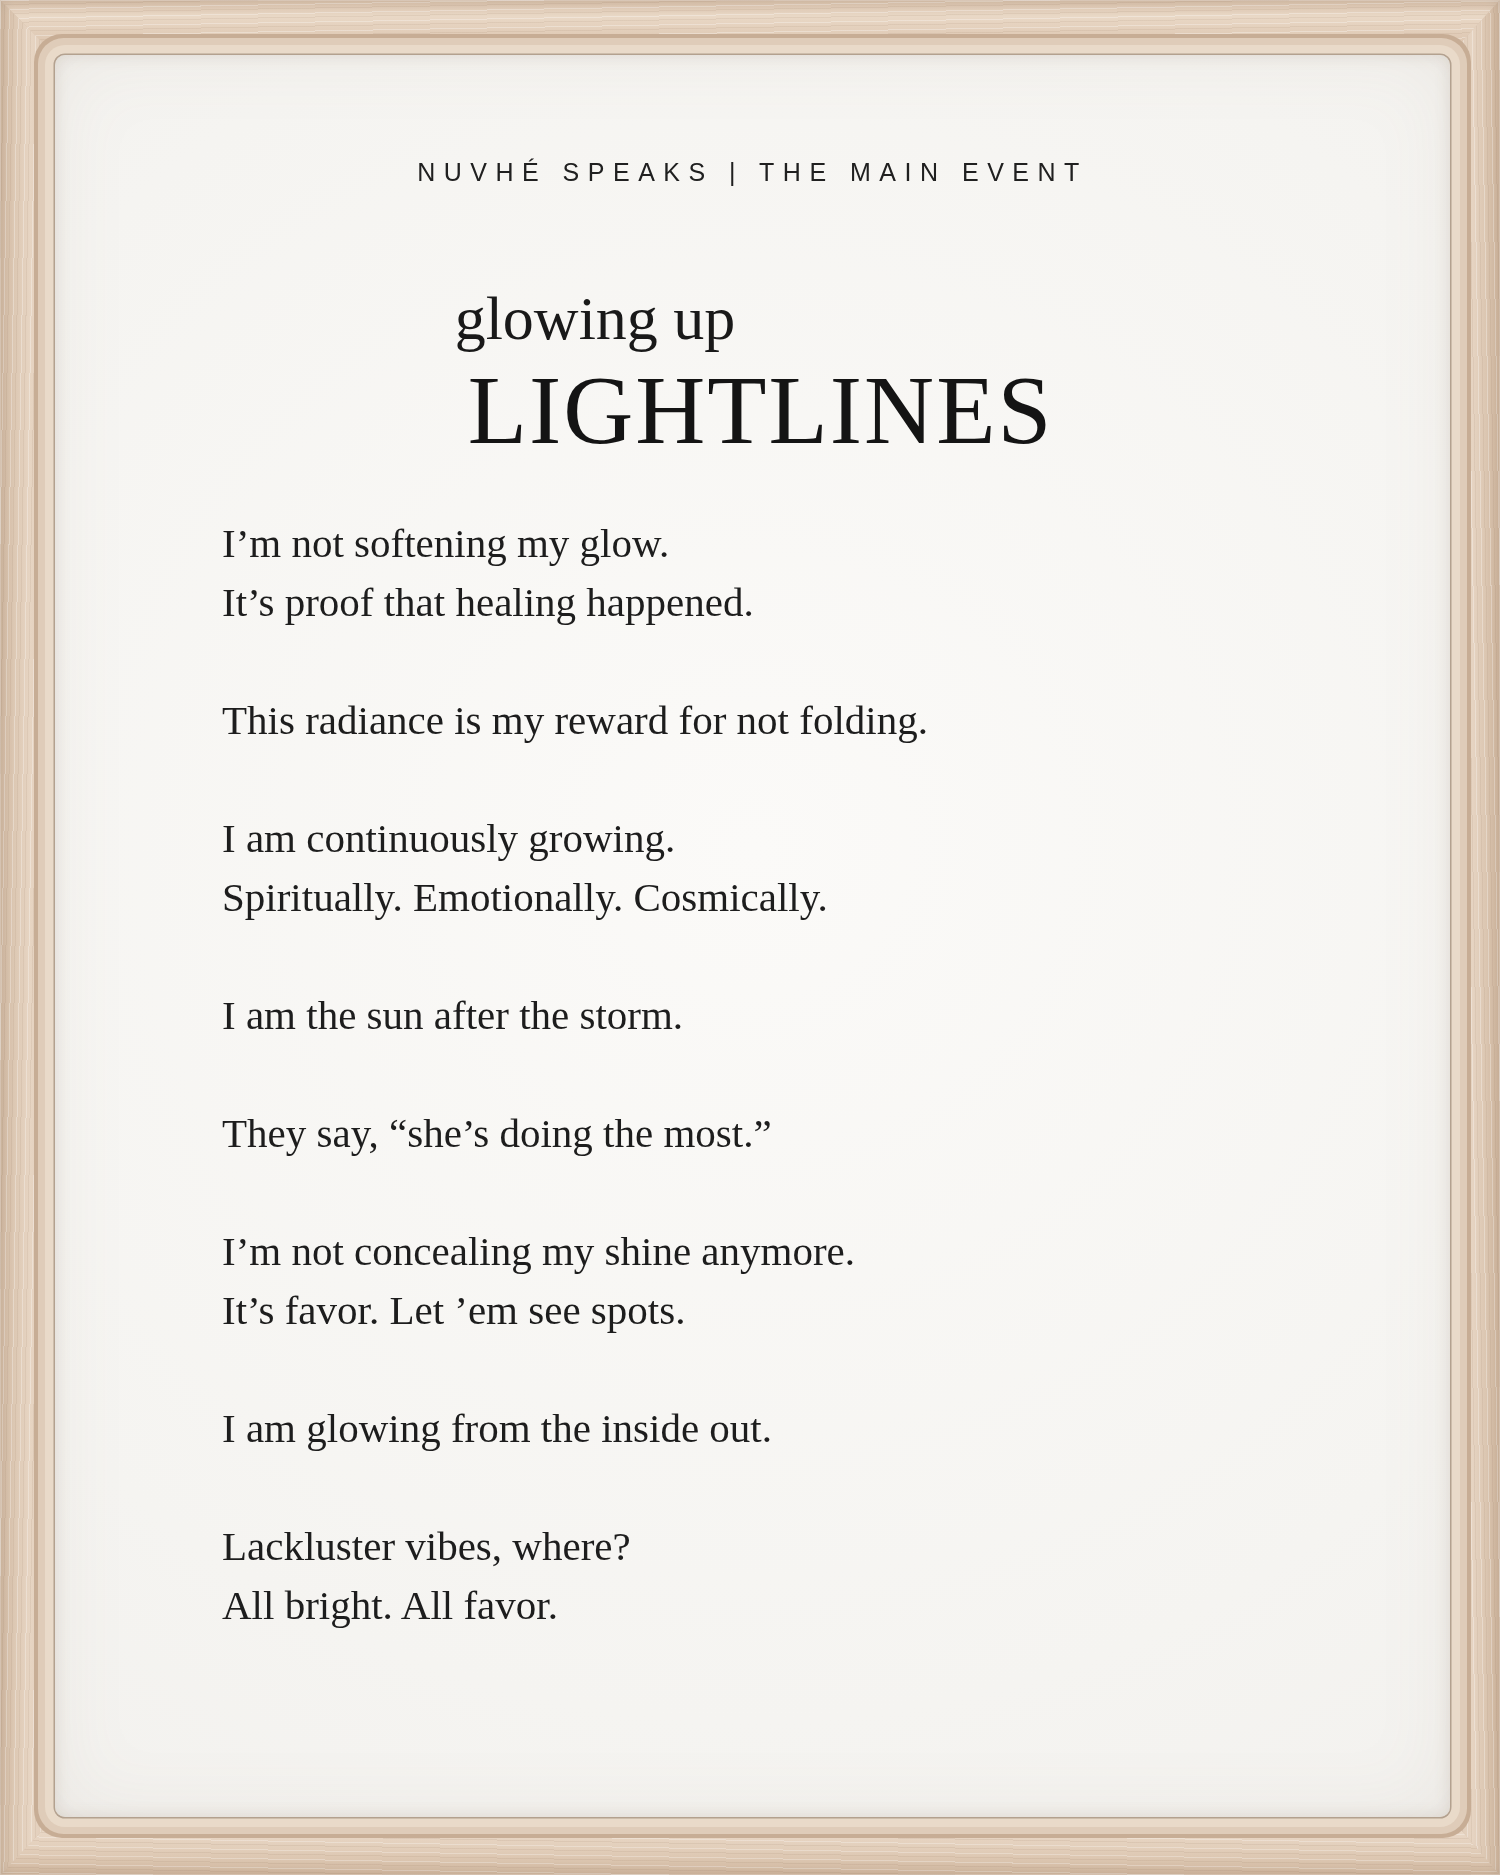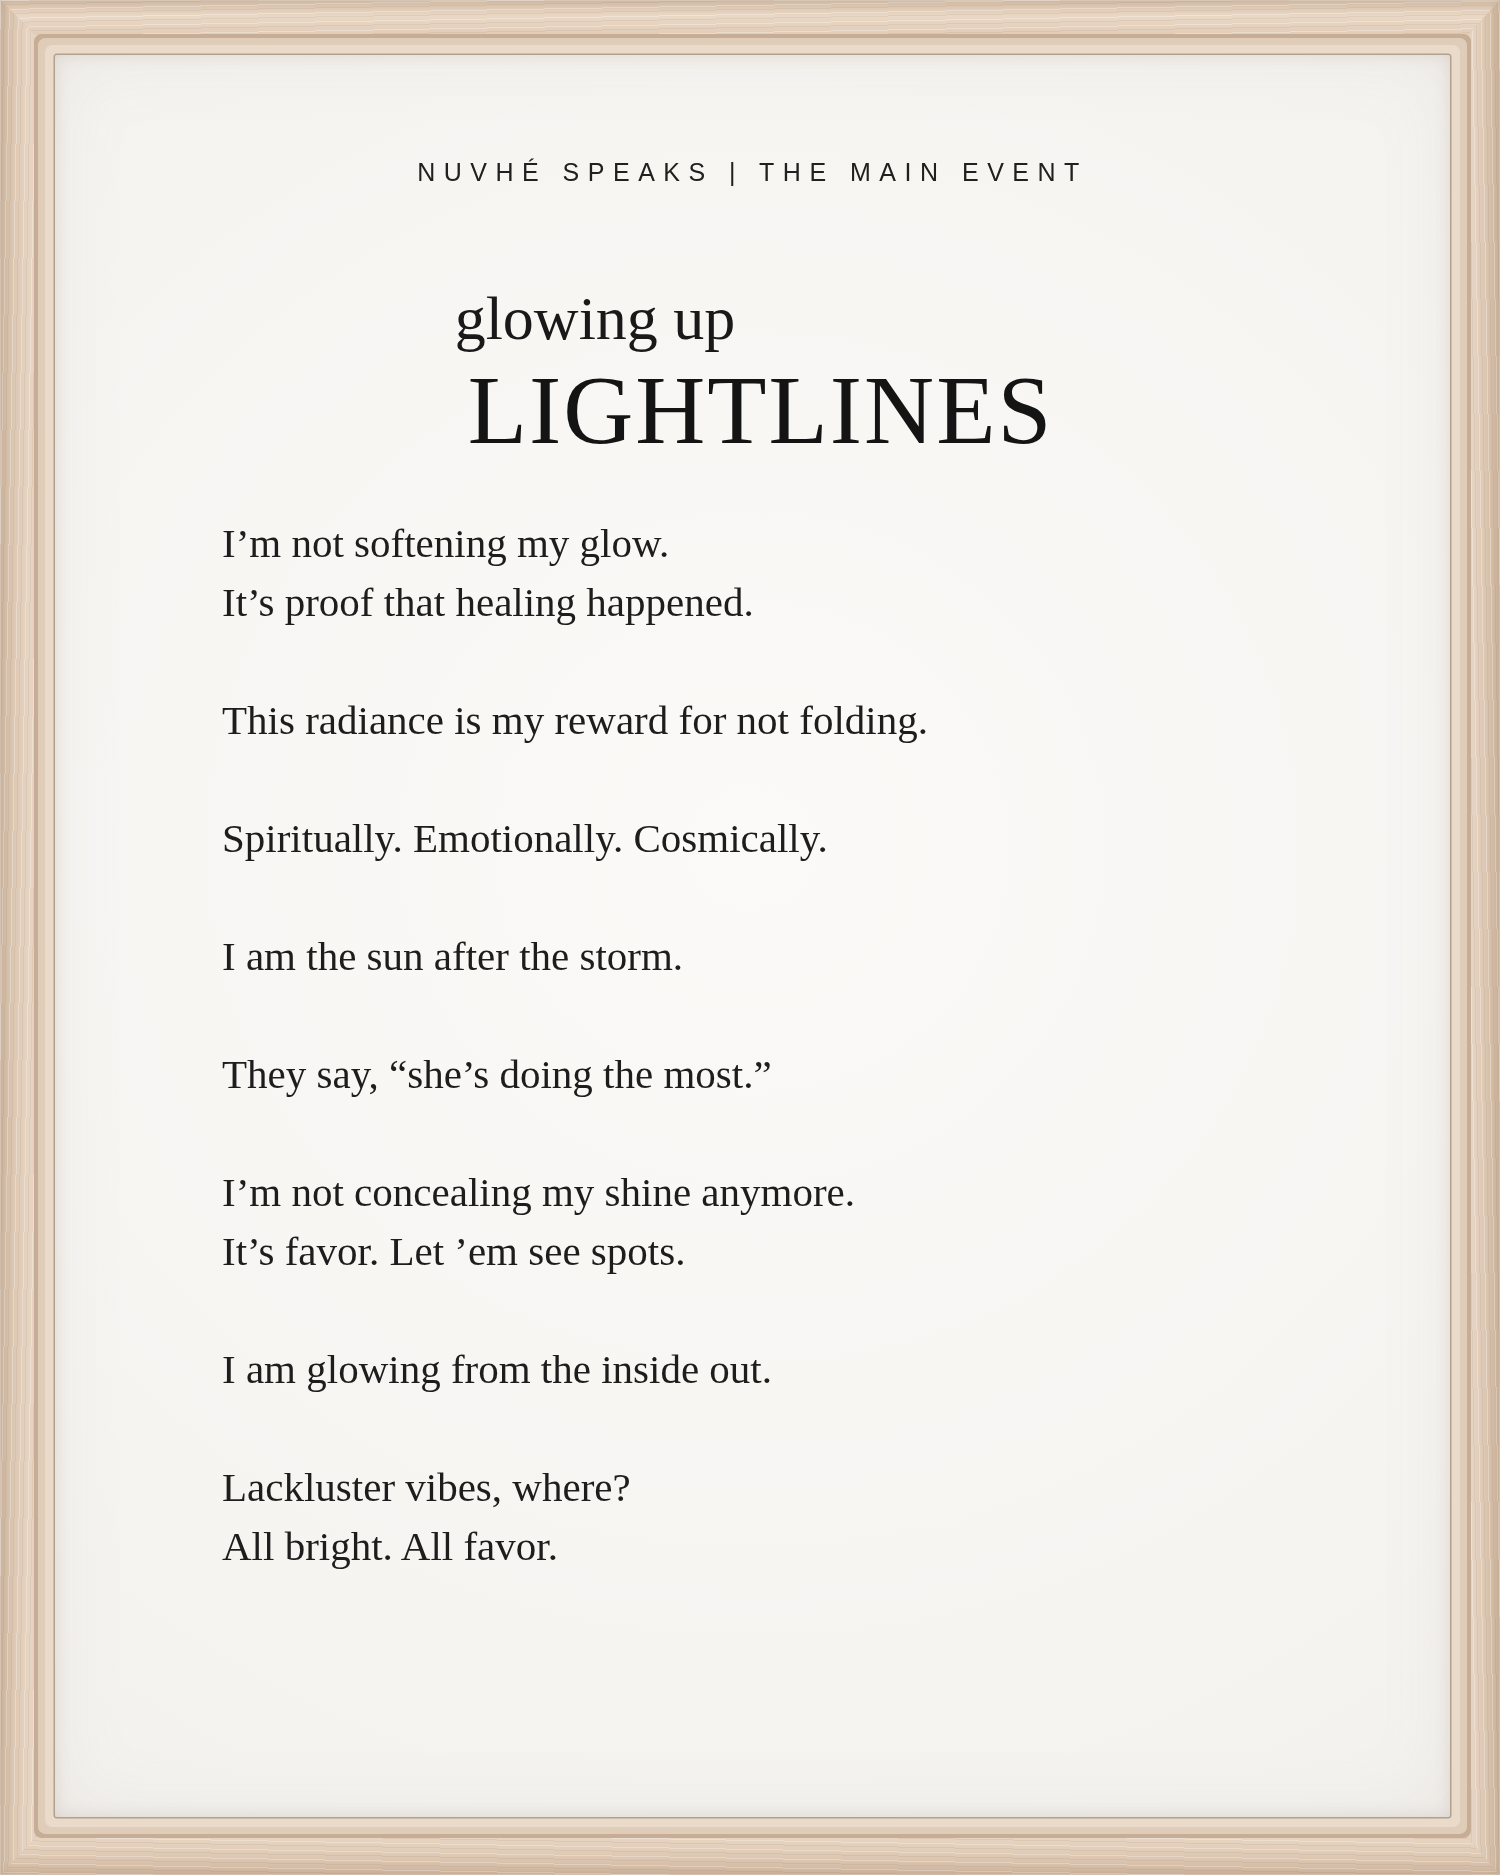--- a/index.html
+++ b/index.html
@@ -65,21 +65,21 @@
     box-shadow:
       inset 0 0 0 1px rgba(255,255,255,0.22),
       inset 0 0 14px rgba(101,77,55,0.20);
   }
 
   
   .paper {
     position: absolute;
     top: 55px; left: 55px; right: 50px; bottom: 58px;
     z-index: 3;
-    border-radius: 2px;
+    border-radius: 10px;
     background:
       radial-gradient(120% 90% at 50% 45%, #fbfaf8 0%, #f5f4f1 55%, #f0eeeb 100%);
     box-shadow:
       0 0 0 1.5px rgba(97,74,57,0.40),
       0 0 0 10px #e9dac9,
       0 0 0 17px #dfccb9,
       0 0 0 21px #c7ad95,
       inset 0 0 16px rgba(120,95,70,0.16),
       inset 0 0 80px rgba(140,115,90,0.08);
   }
@@ -159,20 +159,21 @@
 
     <div class="poem">
       <p class="stanza">
         <span class="line">I’m not softening my glow.</span>
         <span class="line">It’s proof that healing happened.</span>
       </p>
       <p class="stanza">
         <span class="line">This radiance is my reward for not folding.</span>
       </p>
       <p class="stanza">
+        <span class="line">I am continuously growing.</span>
         <span class="line">Spiritually. Emotionally. Cosmically.</span>
       </p>
       <p class="stanza">
         <span class="line">I am the sun after the storm.</span>
       </p>
       <p class="stanza">
         <span class="line">They say, “she’s doing the most.”</span>
       </p>
       <p class="stanza">
         <span class="line">I’m not concealing my shine anymore.</span>

